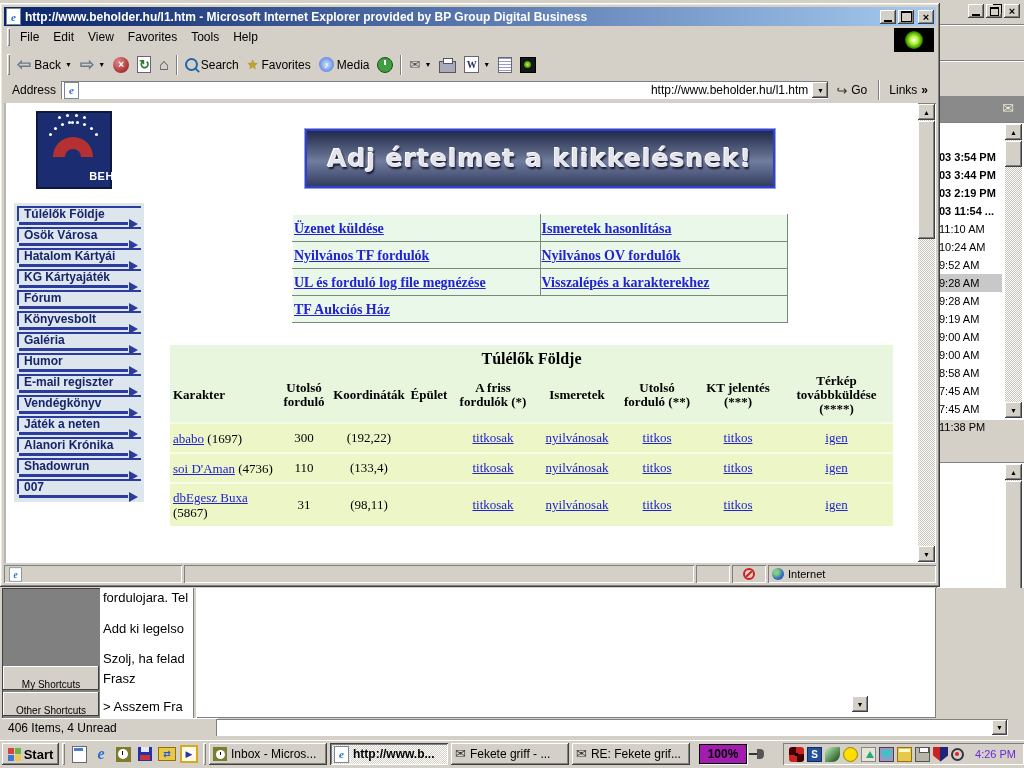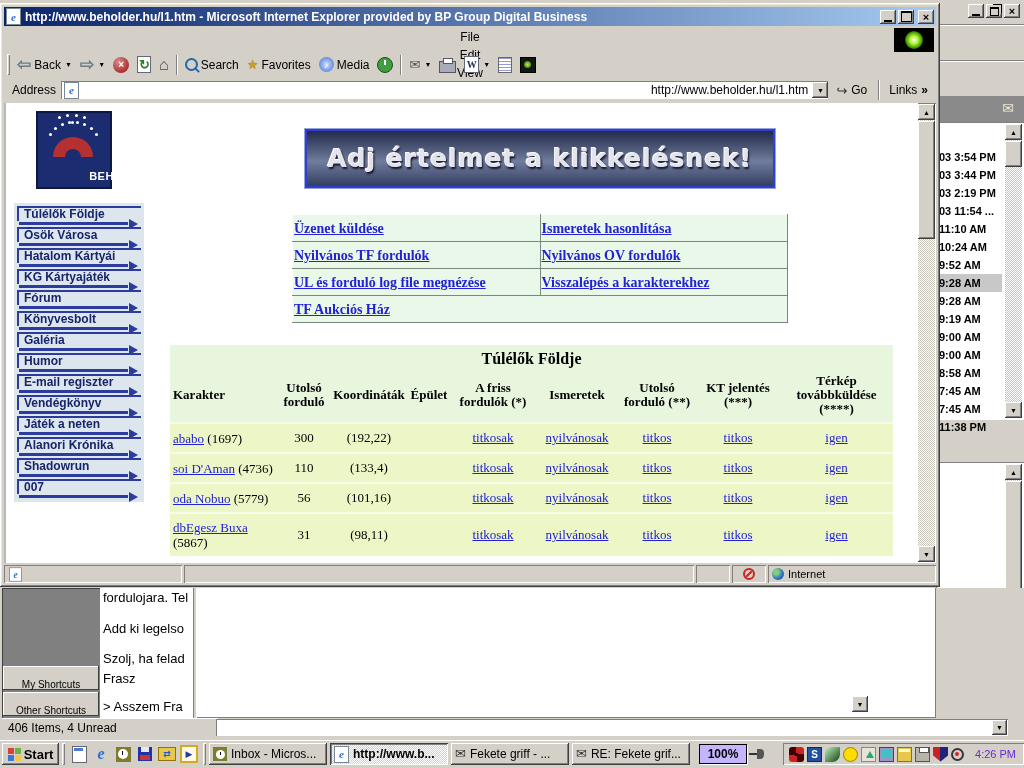--- a/index.html
+++ b/index.html
@@ -15,21 +15,21 @@
                 background-size:2px 2px;background-position:0 0,1px 1px;background-color:#c6c3bb;}
   .sb-btn{background:#d4d0c8;box-shadow:inset -1px -1px #404040,inset 1px 1px #fff,inset -2px -2px #808080;
           display:flex;align-items:center;justify-content:center;font-size:7px;color:#000;}
   .sb-thumb{background:#d4d0c8;box-shadow:inset -1px -1px #404040,inset 1px 1px #fff,inset -2px -2px #808080;}
   
   #ol-right{left:936px;top:0;width:88px;height:740px;background:#d4d0c8;}
   #ol-right .cap-btn{width:16px;height:14px;}
   .ol-line{height:2px;box-shadow:inset 0 1px #808080,inset 0 -1px #fff;}
   #ol-banner-r{left:0;top:96px;width:88px;height:26px;background:#8a8a8a;}
   #ol-list{left:0;top:122px;width:88px;height:298px;background:#fff;box-shadow:inset 1px 1px #808080;}
-  .time-row{height:18px;line-height:18px;font-size:11px;color:#000;padding-left:3px;white-space:nowrap;overflow:hidden;font-weight:bold;}
+  .time-row{height:18px;line-height:18px;font-size:11px;color:#000;padding-left:3px;white-space:nowrap;overflow:hidden;}
   .time-row.b{font-weight:bold;}
   .time-row.sel{background:#c8c8c8;}
   #ol-preview-r{left:0;top:462px;width:88px;height:256px;background:#fff;box-shadow:inset 1px 1px #808080;}
   
   #ol-bottom{left:0;top:588px;width:1024px;height:152px;background:#d4d0c8;}
   #ol-bar{left:2px;top:0;width:98px;height:130px;background:#808080;box-shadow:inset 1px 1px #404040;}
   .shortcut-btn{left:1px;width:96px;height:24px;background:#d4d0c8;font-size:10px;color:#000;
                 display:flex;align-items:flex-end;justify-content:center;
                 box-shadow:inset -1px -1px #404040,inset 1px 1px #fff;}
   #ol-prevcol{left:100px;top:0;width:93px;height:130px;background:#fff;overflow:hidden;}
@@ -42,21 +42,21 @@
   
   #ie{left:0;top:3px;width:940px;height:584px;background:#d4d0c8;}
   #ie-title{left:4px;top:4px;right:4px;height:19px;background:linear-gradient(90deg,#0a246a,#a6caf0);
             display:flex;align-items:center;padding:0 2px;}
   #ie-title .t{color:#fff;font-size:12px;font-weight:bold;white-space:nowrap;overflow:hidden;flex:1;margin-left:4px;}
   .cap-btn{width:16px;height:14px;margin-left:2px;font-family:"Liberation Sans",sans-serif;}
   .glyph-min{display:block;width:8px;height:2px;background:#000;margin-top:8px;}
   .glyph-max{display:block;width:9px;height:8px;border:1px solid #000;border-top-width:2px;}
   .glyph-restore{display:block;width:7px;height:6px;border:1px solid #000;border-top-width:2px;box-shadow:2px -2px 0 -0px #d4d0c8,3px -3px 0 0px #000;}
   .glyph-x{font-size:11px;font-weight:bold;line-height:10px;}
-  #ie-menu{left:4px;top:25px;right:4px;height:22px;display:flex;align-items:center;flex-direction:column;}
+  #ie-menu{left:4px;top:25px;right:4px;height:22px;display:flex;align-items:flex-start;}
   .grip{width:3px;height:80%;margin:0 3px;box-shadow:inset 1px 1px #fff,inset -1px -1px #808080;background:#d4d0c8;}
   .menu-item{font-size:12px;color:#000;padding:2px 7px;}
   #brand{right:6px;top:25px;width:40px;height:24px;background:#000;
          display:flex;align-items:center;justify-content:center;}
   #brand .orb{width:18px;height:18px;border-radius:50%;
         background:radial-gradient(circle,#f4ffd8 0%,#bdf24a 30%,#57b400 55%,#1d5c00 75%,#000 95%);}
   #ie-toolbar{left:4px;top:48px;right:50px;height:27px;display:flex;align-items:center;}
   .tb-btn{display:flex;align-items:center;padding:2px 4px;font-size:12px;color:#000;gap:3px;}
   .tb-sep{width:2px;height:20px;margin:0 3px;box-shadow:inset 1px 0 #808080,inset -1px 0 #fff;}
   .drop{font-size:7px;color:#000;margin-left:1px;}
@@ -144,21 +144,21 @@
   .task-btn{width:110px;height:22px;margin-right:3px;background:#d4d0c8;
      box-shadow:inset -1px -1px #404040,inset 1px 1px #fff,inset -2px -2px #808080;
      display:flex;align-items:center;padding:0 4px;gap:4px;font-size:12px;white-space:nowrap;overflow:hidden;}
   .task-btn.active{box-shadow:inset 1px 1px #404040,inset -1px -1px #fff,inset 2px 2px #808080;
      background-image:linear-gradient(45deg,#fff 25%,transparent 25%,transparent 75%,#fff 75%),linear-gradient(45deg,#fff 25%,transparent 25%,transparent 75%,#fff 75%);
      background-size:2px 2px;background-position:0 0,1px 1px;font-weight:bold;}
   .mini-ol{width:14px;height:14px;background:#7d7d2f;display:flex;align-items:center;justify-content:center;flex:none;}
   .mini-ol i{width:9px;height:9px;border-radius:50%;background:#fff;display:block;position:relative;}
   .mini-ol i::after{content:"";position:absolute;left:4px;top:2px;width:1px;height:3px;background:#000;}
   .mini-env{font-size:13px;color:#333;flex:none;line-height:14px;}
-  #battery{width:46px;height:18px;background:#c4b5fd;border:1px solid #000;box-shadow:1px 1px 0 #fff;
+  #battery{width:46px;height:18px;background:#a21caf;border:1px solid #000;box-shadow:1px 1px 0 #fff;
      display:flex;align-items:center;justify-content:center;font:bold 12px "Liberation Sans",sans-serif;color:#000;margin:0 2px 0 6px;}
   #plug{width:18px;height:12px;position:relative;margin-right:6px;}
   #plug::before{content:"";position:absolute;left:0;top:5px;width:8px;height:2px;background:#333;}
   #plug::after{content:"";position:absolute;left:8px;top:1px;width:7px;height:10px;background:#555;border-radius:0 4px 4px 0;}
   #tray{margin-left:auto;height:22px;box-shadow:inset 1px 1px #808080,inset -1px -1px #fff;
      display:flex;align-items:center;padding:0 6px;gap:3px;}
   .tray-ic{width:15px;height:15px;flex:none;}
   #clock{font-size:11px;color:#6d28d9;margin-left:8px;padding-right:2px;}
   
   .t-fan{background:radial-gradient(circle,#000 15%,transparent 16%),conic-gradient(#c22 0 25%,#400 0 50%,#c22 0 75%,#400 0);border-radius:3px;}
@@ -544,31 +544,20 @@
             <td>110</td>
             <td>(133,4)</td>
             <td></td>
             <td><a class="tlink">titkosak</a></td>
             <td><a class="tlink">nyilvánosak</a></td>
             <td><a class="tlink">titkos</a></td>
             <td><a class="tlink">titkos</a></td>
             <td><a class="tlink">igen</a></td>
           </tr>
           <tr class="data-row">
-            <td class="namec"><a class="tlink">oda Nobuo</a> <span>(5779)</span></td>
-            <td>56</td>
-            <td>(101,16)</td>
-            <td></td>
-            <td><a class="tlink">titkosak</a></td>
-            <td><a class="tlink">nyilvánosak</a></td>
-            <td><a class="tlink">titkos</a></td>
-            <td><a class="tlink">titkos</a></td>
-            <td><a class="tlink">igen</a></td>
-          </tr>
-          <tr class="data-row">
             <td class="namec"><a class="tlink">dbEgesz Buxa</a> <span>(5867)</span></td>
             <td>31</td>
             <td>(98,11)</td>
             <td></td>
             <td><a class="tlink">titkosak</a></td>
             <td><a class="tlink">nyilvánosak</a></td>
             <td><a class="tlink">titkos</a></td>
             <td><a class="tlink">titkos</a></td>
             <td><a class="tlink">igen</a></td>
           </tr>

